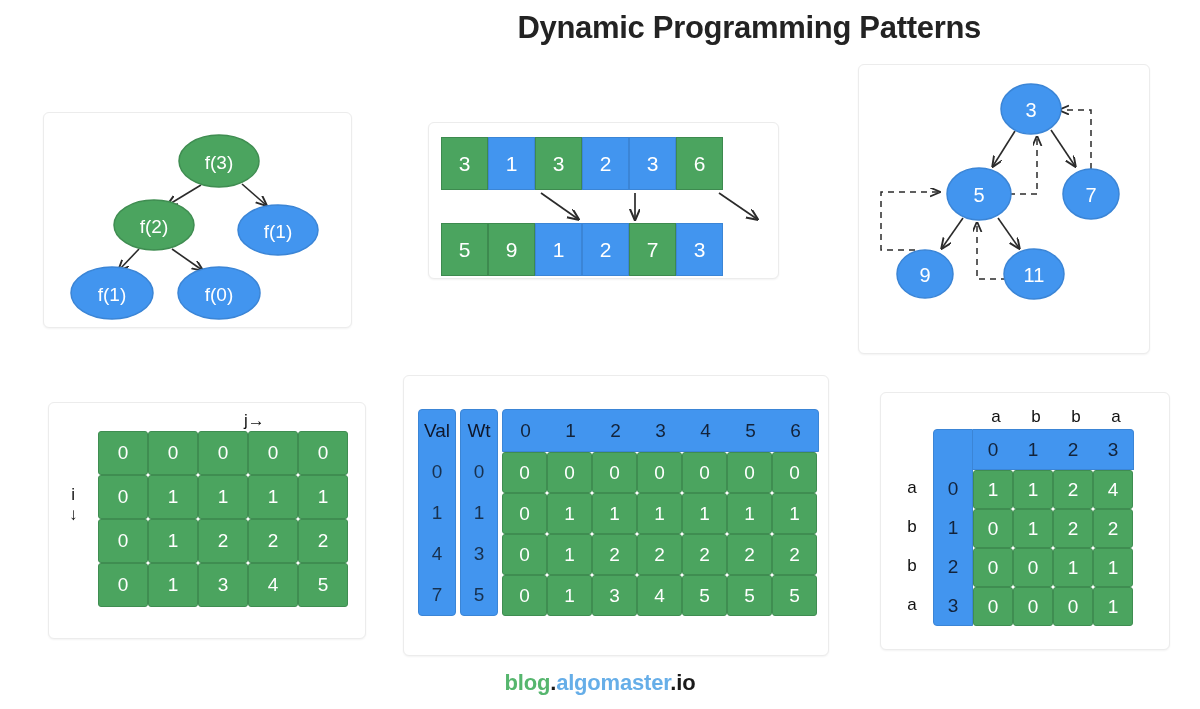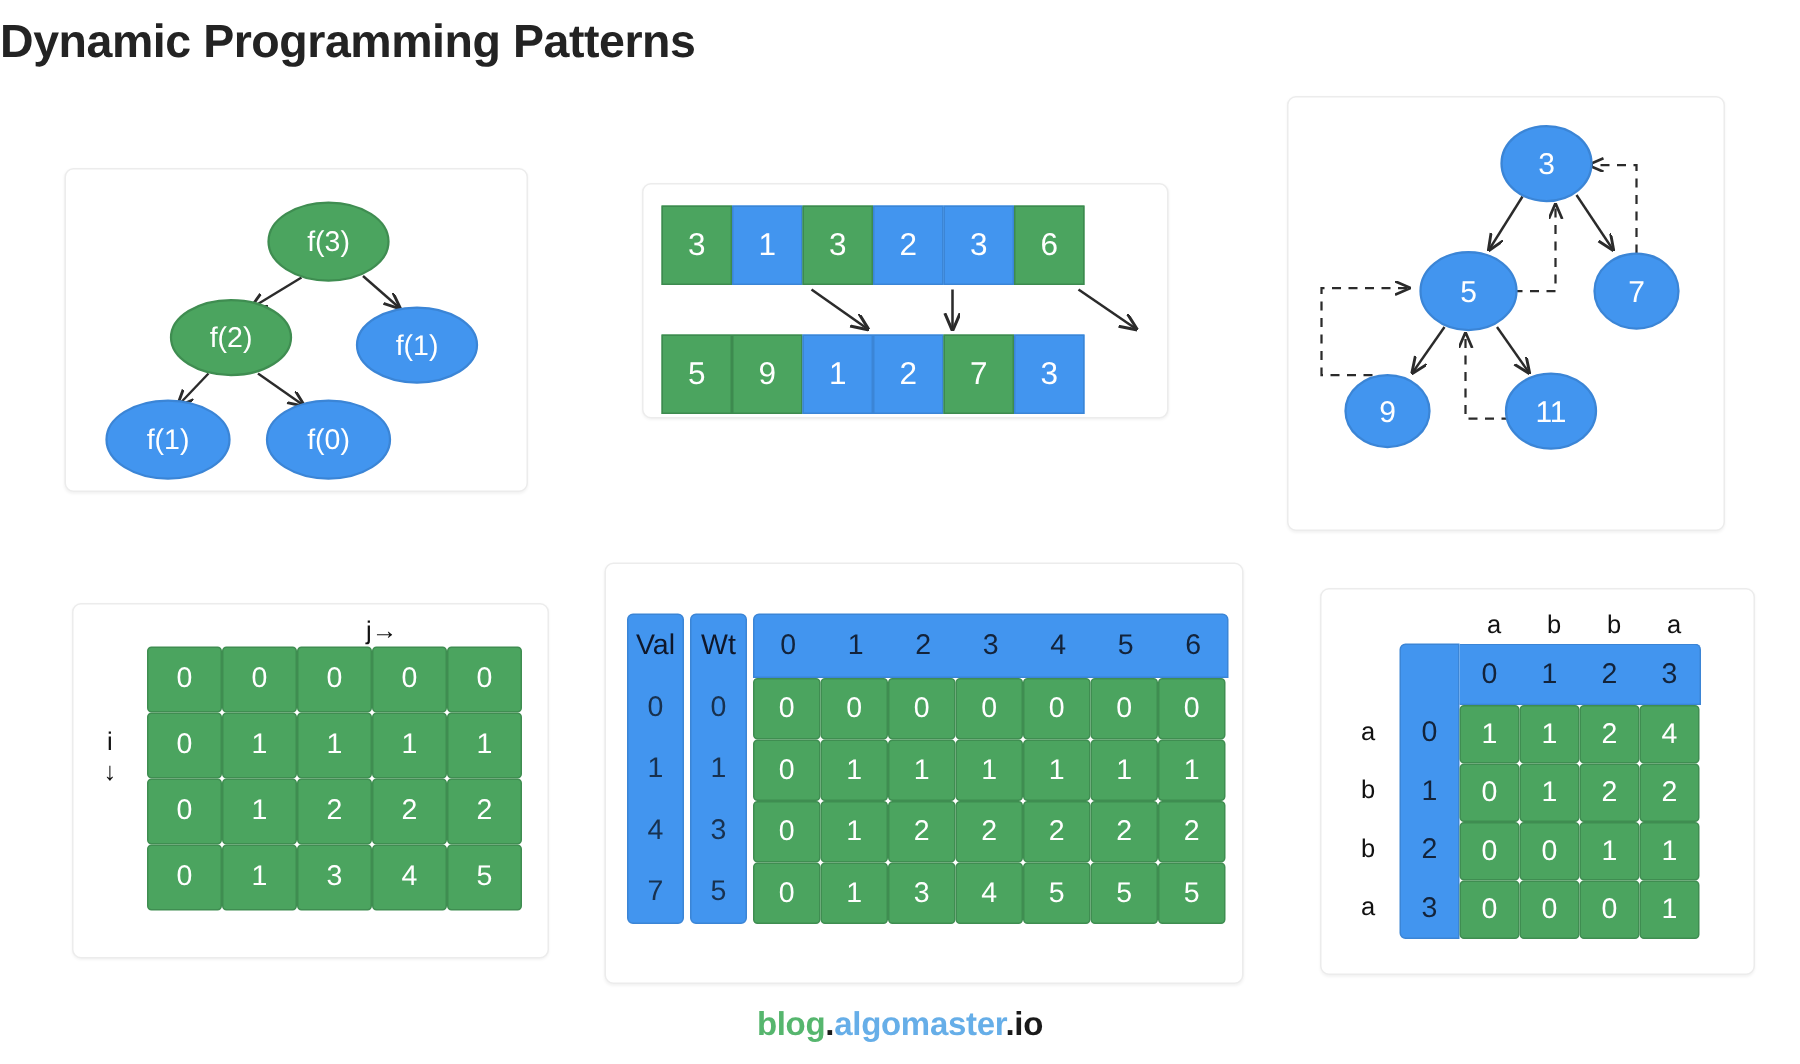--- a/index.html
+++ b/index.html
@@ -5,21 +5,21 @@
   html,body{margin:0;padding:0;}
   body{
     width:1200px;height:709px;
     background:#ffffff;
     font-family:"Liberation Sans", sans-serif;
     overflow:hidden;
     position:relative;
   }
   .page-title{
     position:absolute;left:0;top:10px;width:981px;
-    text-align:left;
+    text-align:right;
     font-size:31px;font-weight:bold;color:#232323;
     letter-spacing:-0.3px;
   }
   .panel{
     position:absolute;
     background:#ffffff;
     border:1px solid #ececec;
     border-radius:6px;
     box-shadow:0 1px 2px rgba(0,0,0,0.05);
   }

